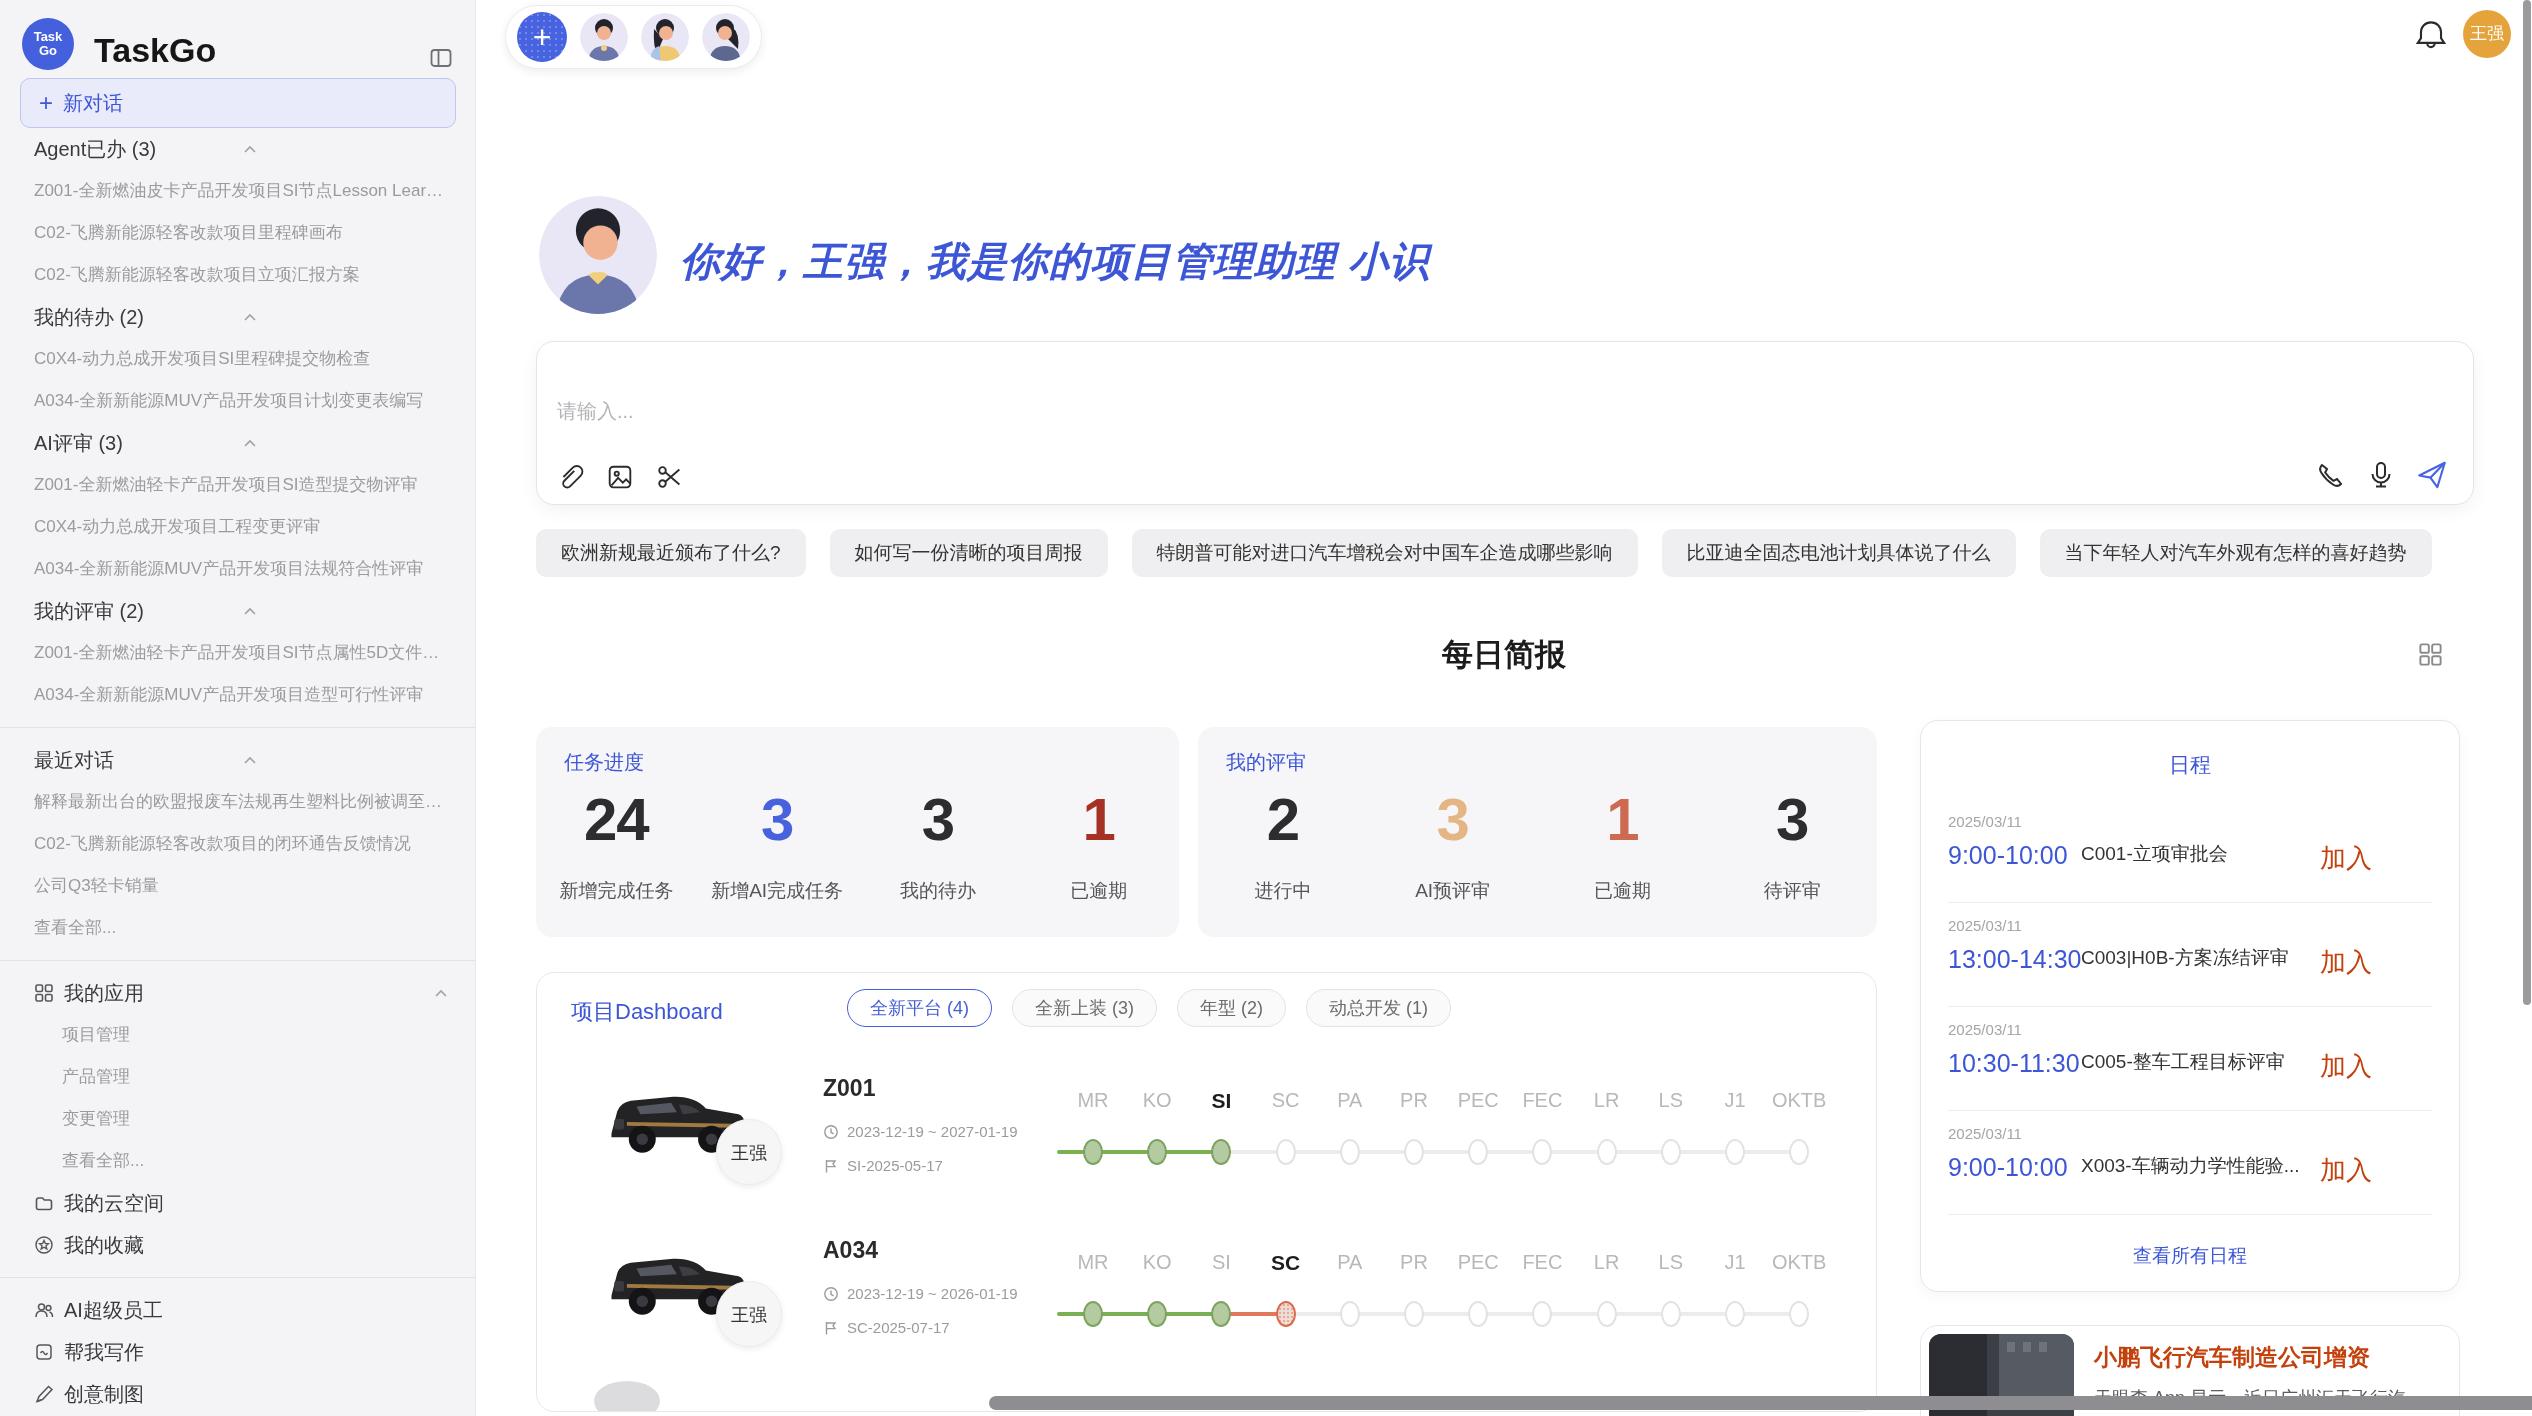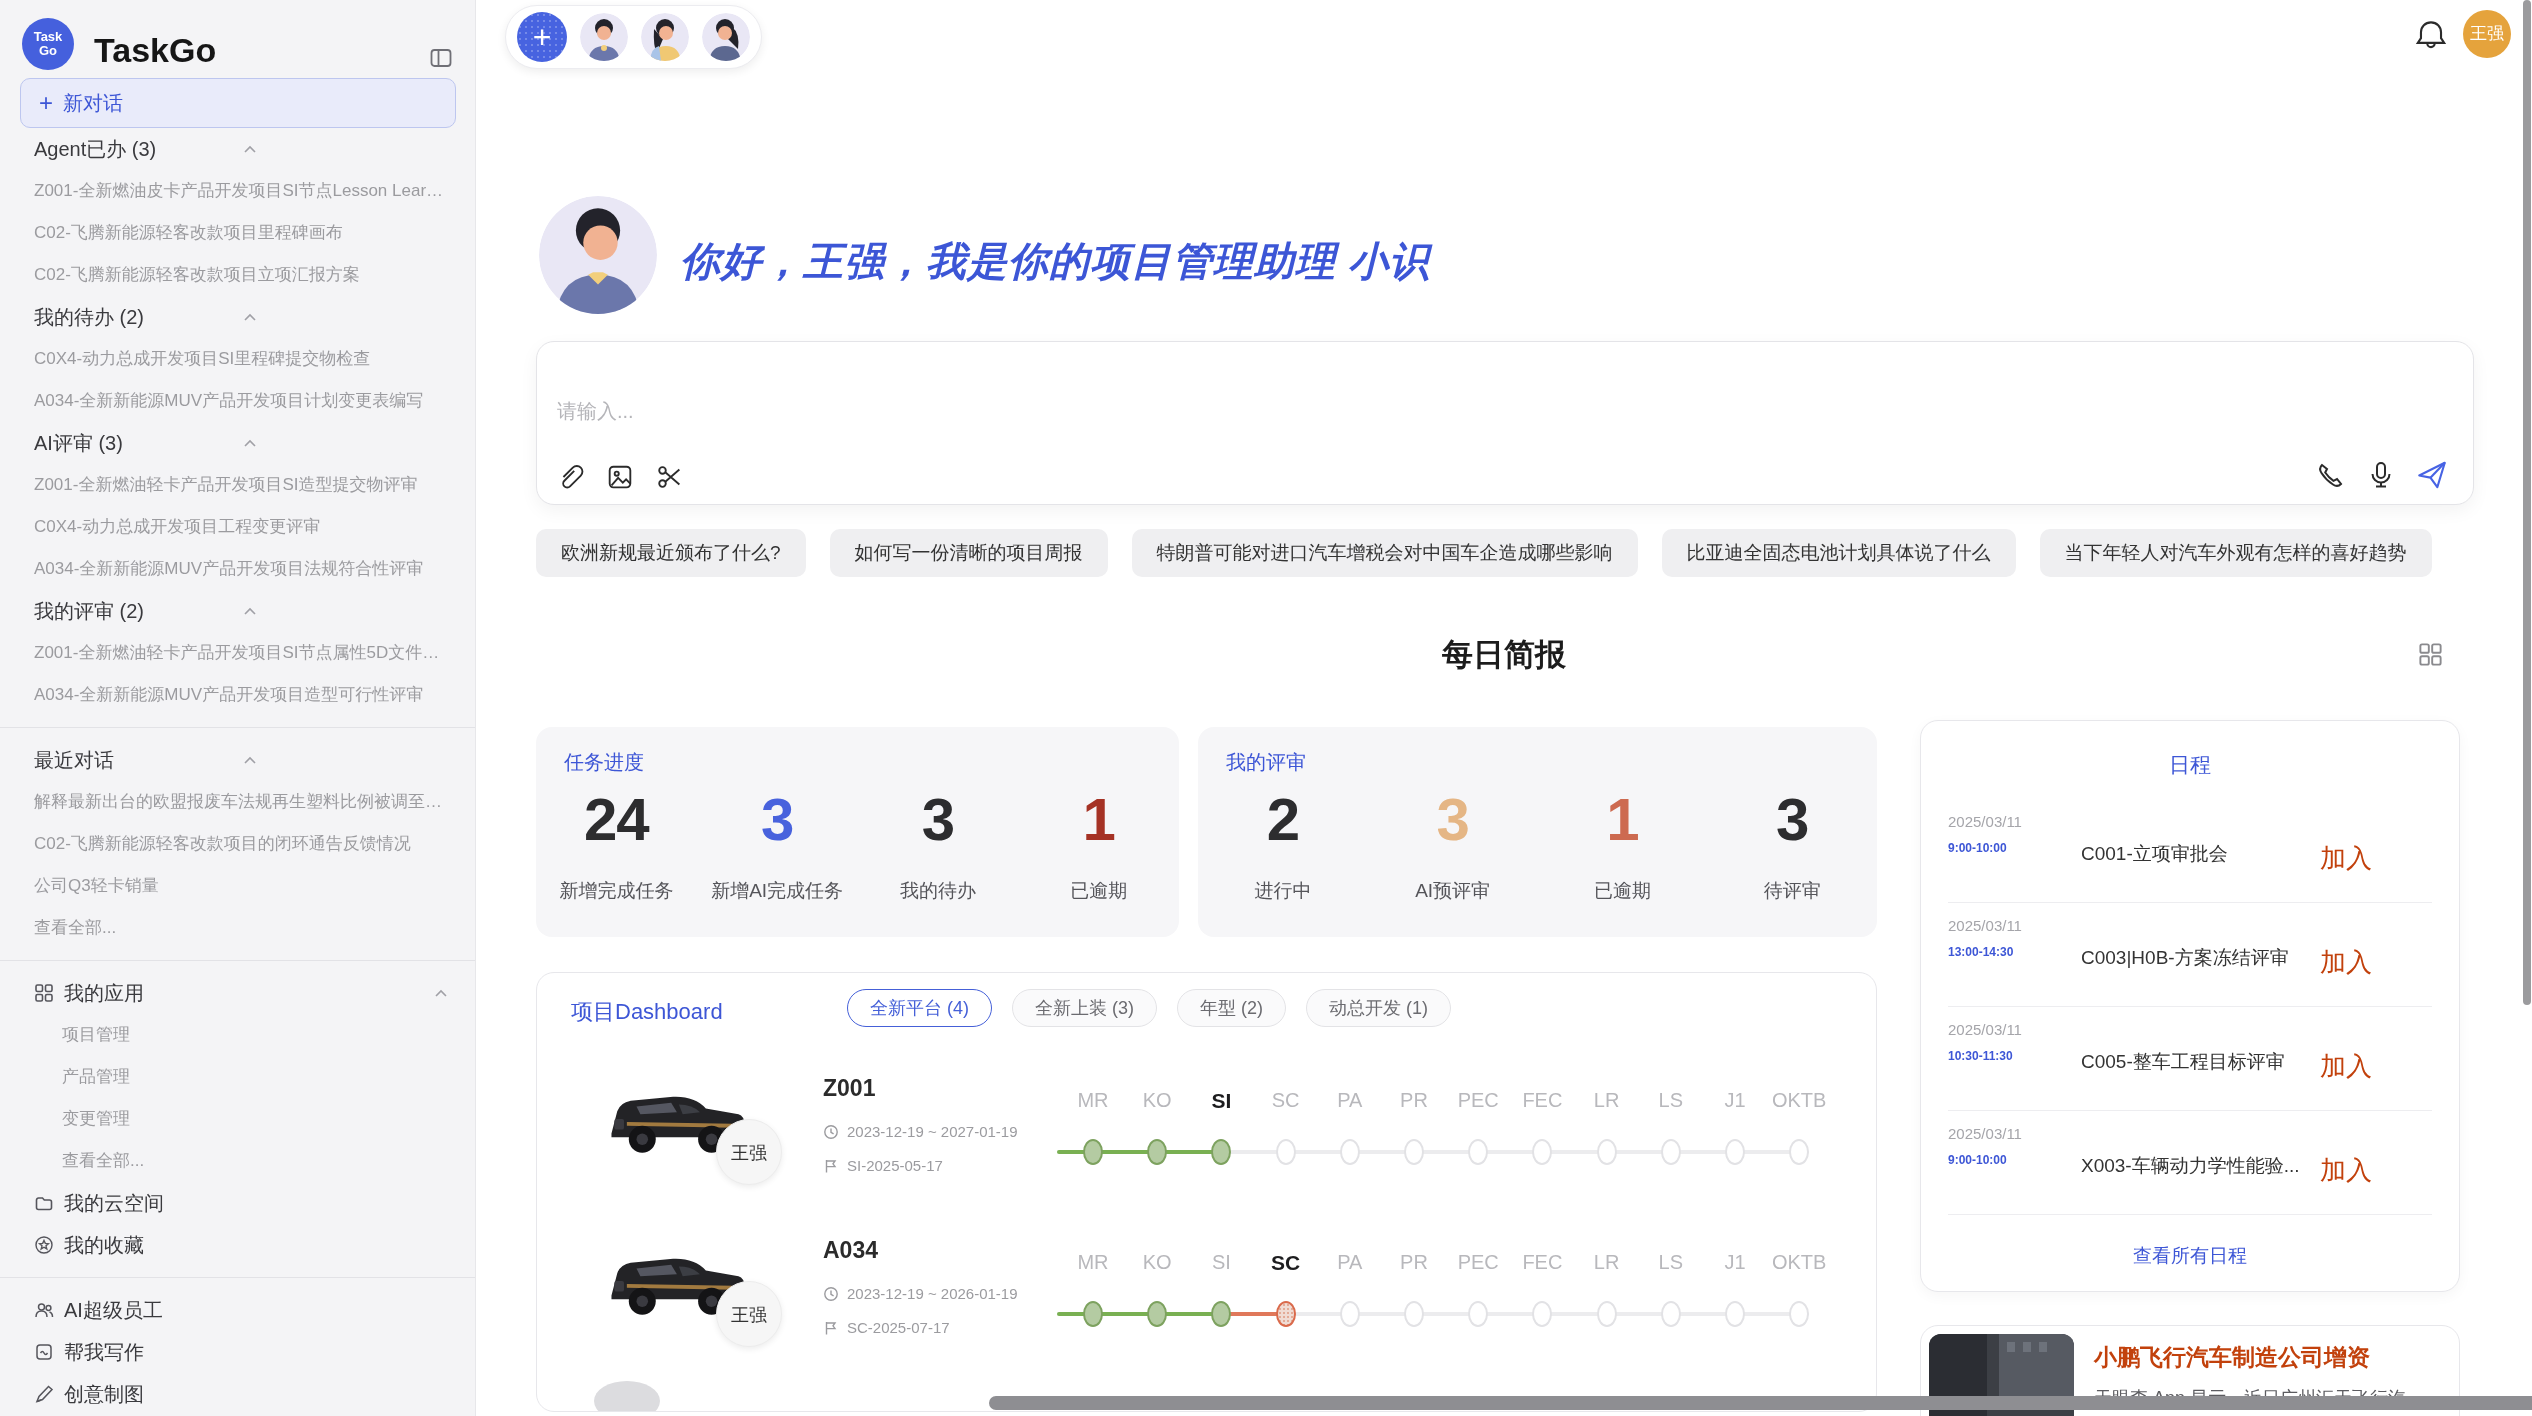--- a/index.html
+++ b/index.html
@@ -107,21 +107,21 @@
   .row3-sliver { position:absolute; left:57px; top:408px; width:66px; height:40px; border-radius:50%;
     background:#dcdcdf; }
 
   .sched { position:absolute; left:1444px; top:720px; width:540px; height:572px; background:#fff;
     border:1px solid #e7e7eb; border-radius:18px; box-shadow:0 4px 14px rgba(0,0,0,.04); }
   .sched-title { position:absolute; left:0; top:30px; width:100%; text-align:center;
     font-size:21px; color:#3d56d6; }
   .sched-list { position:absolute; left:0; top:78px; width:100%; }
   .sched-item { position:relative; height:104px; }
   .sched-item .dt { position:absolute; left:27px; top:14px; font-size:15px; color:#a5a5aa; }
-  .sched-item .tm { position:absolute; left:27px; top:42px; font-size:12px; color:#3d56d6; font-weight:700; }
+  .sched-item .tm { position:absolute; left:27px; top:42px; font-size:25px; color:#3d56d6; font-weight:400; }
   .sched-item .tt { position:absolute; left:160px; top:42px; font-size:19px; color:#333;
     width:230px; white-space:nowrap; overflow:hidden; text-overflow:ellipsis; }
   .sched-item .join { position:absolute; right:87px; top:42px; font-size:26px; color:#c2410c; cursor:pointer; }
   .sched-item .sep { position:absolute; left:27px; right:27px; bottom:0; border-top:1px solid #ededf0; }
   .sched-footer { position:absolute; bottom:22px; width:100%; text-align:center; font-size:19px;
     color:#3d56d6; cursor:pointer; }
 
   .news { position:absolute; left:1444px; top:1325px; width:540px; height:170px; background:#fff;
     border:1px solid #e7e7eb; border-radius:18px; overflow:hidden; }
   .news-img { position:absolute; left:8px; top:8px; width:145px; height:154px; border-radius:12px;

